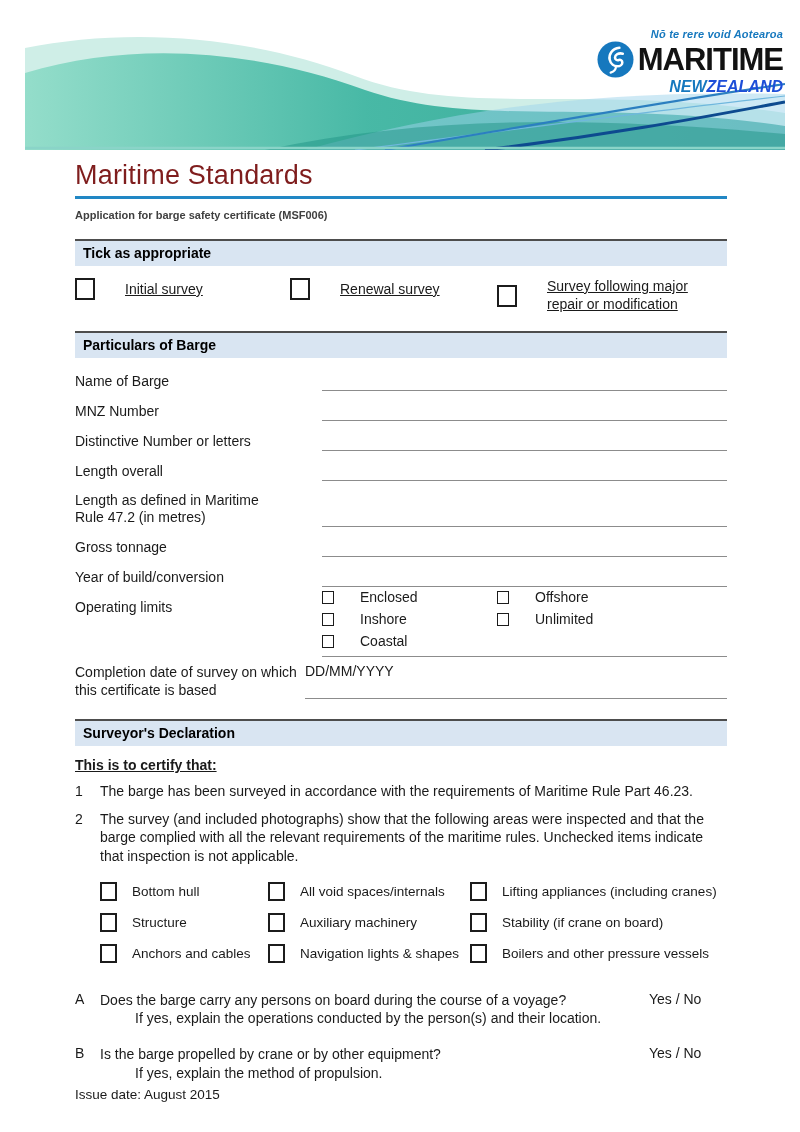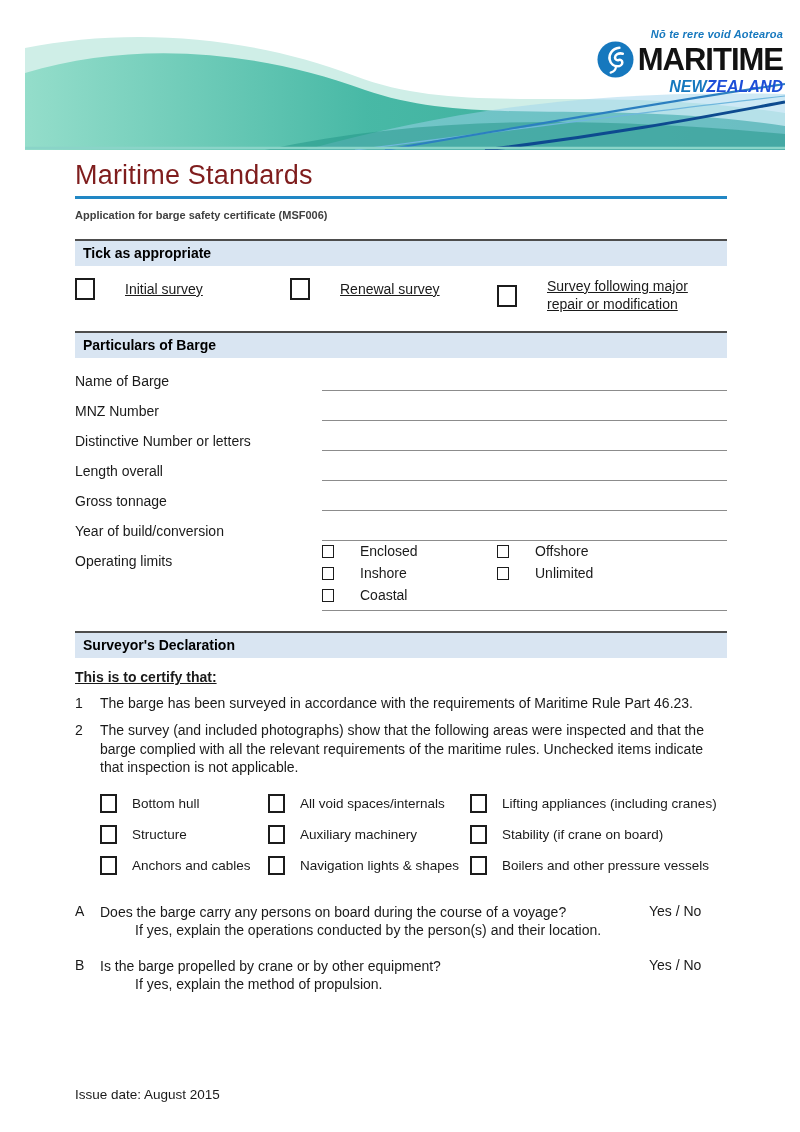--- a/index.html
+++ b/index.html
@@ -154,20 +154,24 @@
       </div>
       <div class="frow">
         <div class="flabel">Distinctive Number or letters</div>
         <div class="fline"></div>
       </div>
       <div class="frow">
         <div class="flabel">Length overall</div>
         <div class="fline"></div>
       </div>
       <div class="frow">
+        <div class="flabel" style="padding-right:40px;">Length as defined in Maritime Rule 47.2 (in metres)</div>
+        <div class="fline"></div>
+      </div>
+      <div class="frow">
         <div class="flabel">Gross tonnage</div>
         <div class="fline"></div>
       </div>
       <div class="frow" style="margin-bottom:0;">
         <div class="flabel">Year of build/conversion</div>
         <div class="fline"></div>
       </div>
     </div>
 
     <div class="oprow">
@@ -193,20 +197,26 @@
           <div class="op-item">
             <span class="cb cb-sm"></span>
             <span>Coastal</span>
           </div>
           <div></div>
         </div>
         <div class="op-underline"></div>
       </div>
     </div>
 
+    <div class="comprow">
+      <div class="comp-label narrow" style="max-width:230px;">Completion date of survey on which this certificate is based</div>
+      <div class="comp-right">
+        <span>DD/MM/YYYY</span>
+      </div>
+    </div>
 
     <div class="secbar" style="margin-top:20px;">Surveyor's Declaration</div>
 
     <div class="certify">This is to certify that:</div>
 
     <div class="clause">
       <div class="num">1</div>
       <div class="ctext">The barge has been surveyed in accordance with the requirements of Maritime Rule Part 46.23.</div>
     </div>
     <div class="clause">

